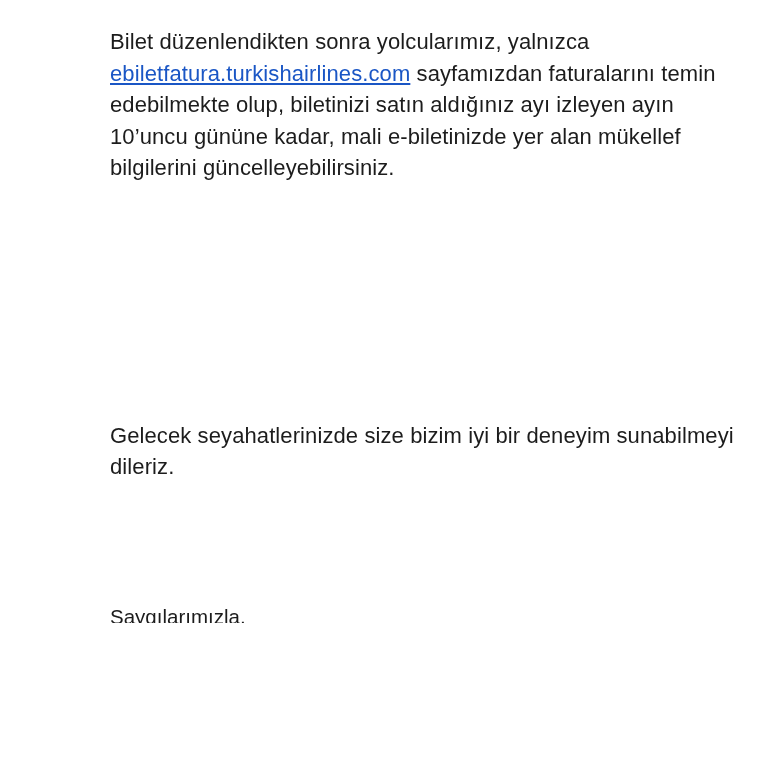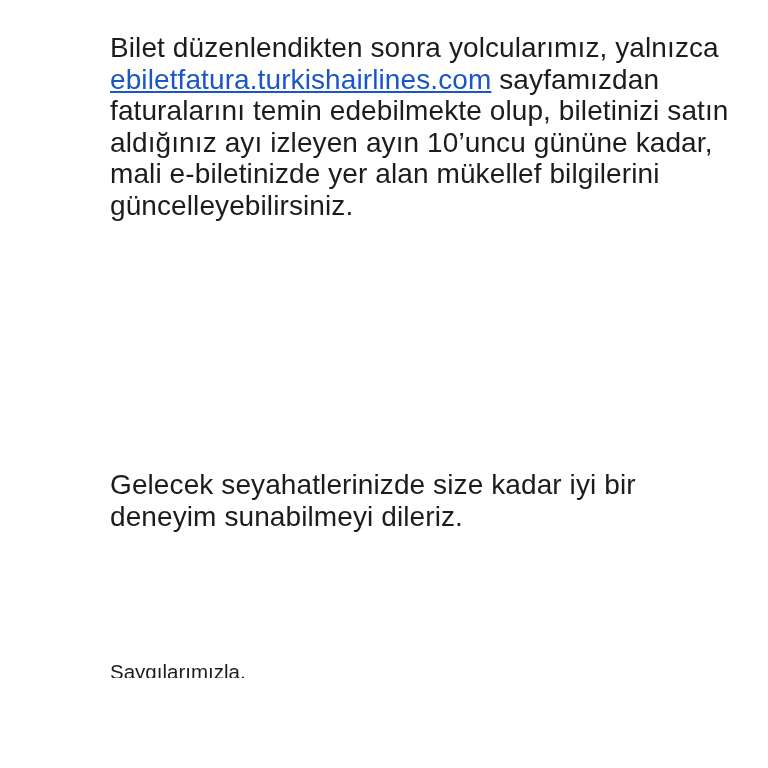--- a/index.html
+++ b/index.html
@@ -16,21 +16,21 @@
     -webkit-font-smoothing: antialiased;
   }
   .page {
     box-sizing: border-box;
     width: 768px;
     height: 768px;
     padding: 0 24px 0 110px;
     background: #ffffff;
   }
   .para {
-    font-size: 28px;
+    font-size: 22px;
     line-height: 31.5px;
     letter-spacing: 0.1px;
     color: #1c1c1c;
     max-width: 640px;
     word-wrap: break-word;
   }
   .p1 { padding-top: 4px; }
   .gap-1 { height: 100px; }
   .gap-2 { height: 92px; }
   .gap-3 { height: 96px; }
@@ -57,21 +57,21 @@
 
   <p class="para p1">
     <span>Bilet düzenlendikten sonra yolcularımız, yalnızca </span><a class="link" href="#">ebiletfatura.turkishairlines.com</a><span> sayfamızdan faturalarını temin edebilmekte olup, biletinizi satın aldığınız ayı izleyen ayın 10’uncu gününe kadar, mali e-biletinizde yer alan mükellef bilgilerini güncelleyebilirsiniz.</span>
   </p>
 
   <div class="gap-1"></div>
 
 
   <div class="gap-2"></div>
 
-  <p class="para">Gelecek seyahatlerinizde size kadar iyi bir deneyim sunabilmeyi dileriz.</p>
+  <p class="para">Gelecek seyahatlerinizde size bizim iyi bir deneyim sunabilmeyi dileriz.</p>
 
   <div class="gap-3"></div>
 
   <div class="clip-bottom">
     <p class="last-line" style="margin:0">Saygılarımızla,</p>
   </div>
 
 </div>
 
 </body></html>

